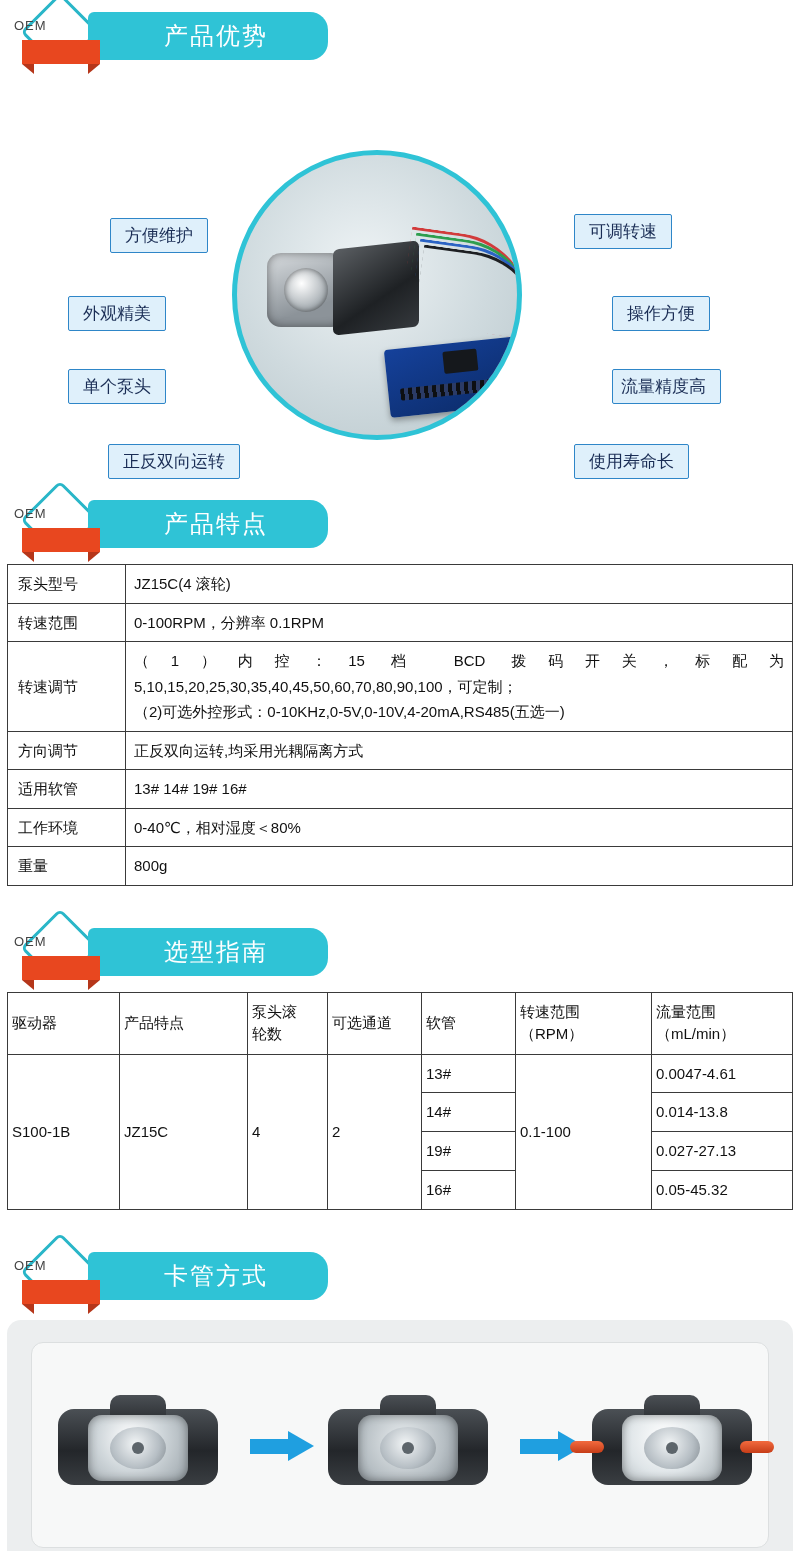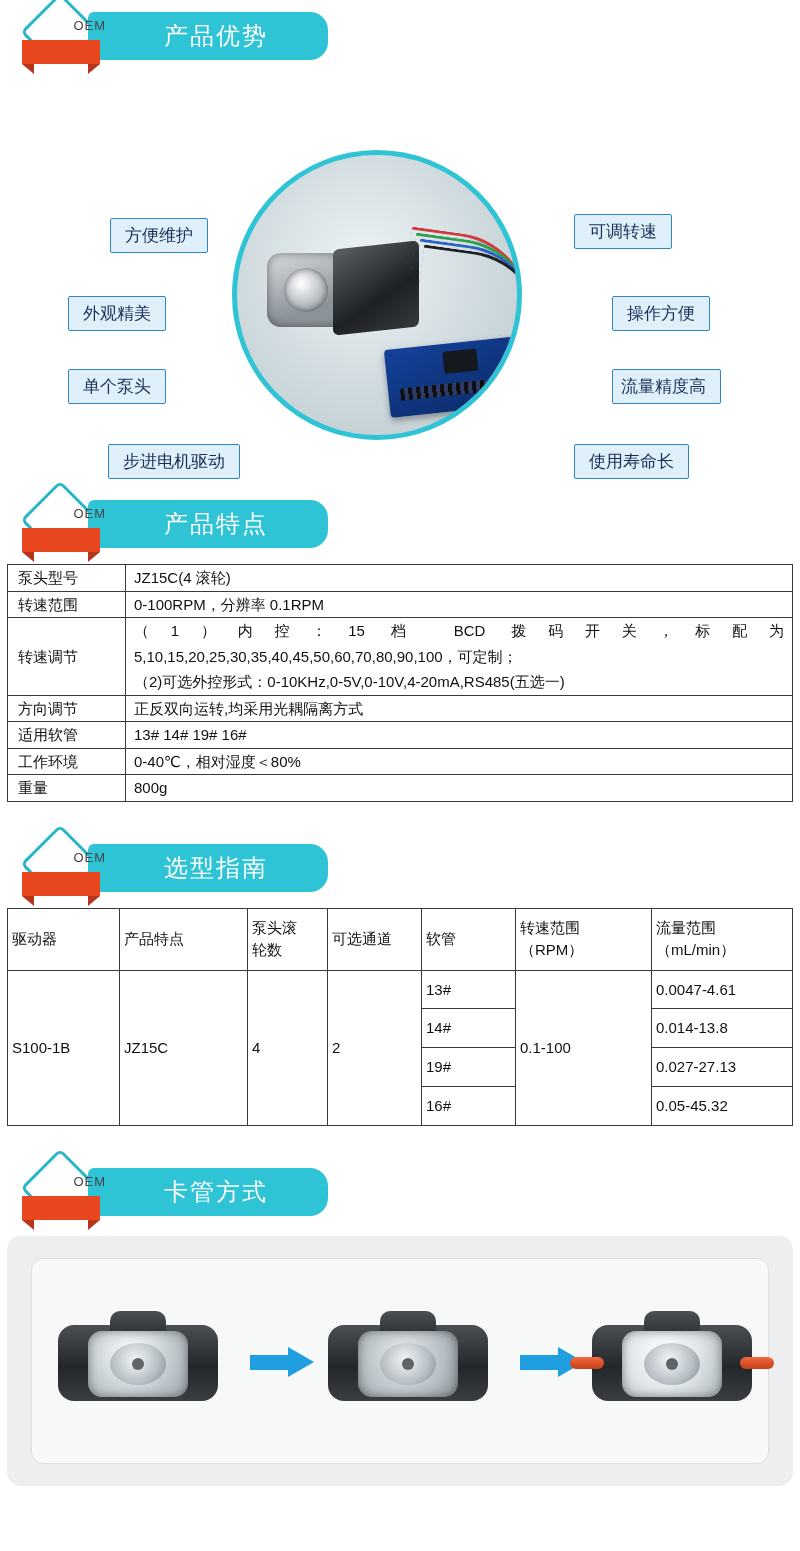--- a/index.html
+++ b/index.html
@@ -36,21 +36,21 @@
     border: 3px solid #29b6c8;
     background: #ffffff;
     transform: rotate(45deg);
     border-radius: 6px;
   }
   .badge-text {
     position: absolute;
     left: 0;
     top: 18px;
     width: 92px;
-    text-align: right;
+    text-align: left;
     font-size: 13px;
     color: #444;
     letter-spacing: 1px;
     z-index: 3;
   }
   .ribbon {
     position: absolute;
     left: 8px;
     top: 40px;
     width: 78px;
@@ -197,21 +197,21 @@
   
   .spec-table {
     width: 786px;
     margin: 6px auto 0 auto;
     border-collapse: collapse;
     font-size: 15px;
     color: #111;
   }
   .spec-table td {
     border: 1px solid #3a3a3a;
-    padding: 0 8px;
+    padding: 6px 8px;
     vertical-align: middle;
     line-height: 1.7;
   }
   .spec-table td.key {
     width: 118px;
     text-align: left;
     padding-left: 10px;
     white-space: nowrap;
   }
   .just {
@@ -350,21 +350,21 @@
     </div>
     <div class="pcb">
       <div class="chip"></div>
       <div class="hdr"></div>
     </div>
   </div>
 
   <div class="tag" style="left:110px; top:144px;">方便维护</div>
   <div class="tag" style="left:68px;  top:222px;">外观精美</div>
   <div class="tag" style="left:68px;  top:295px;">单个泵头</div>
-  <div class="tag" style="left:108px; top:370px;">步进电机驱动</div>
+  <div class="tag" style="left:108px; top:370px;">正反双向运转</div>
 
   <div class="tag" style="left:574px; top:140px;">可调转速</div>
   <div class="tag" style="left:612px; top:222px;">操作方便</div>
   <div class="tag" style="left:612px; top:295px;padding-left:8px;">流量精度高</div>
   <div class="tag" style="left:574px; top:370px;">使用寿命长</div>
 </div>
 
 <div class="banner" style="margin-top:64px;">
   <div class="badge">
     <div class="badge-diamond"></div>

